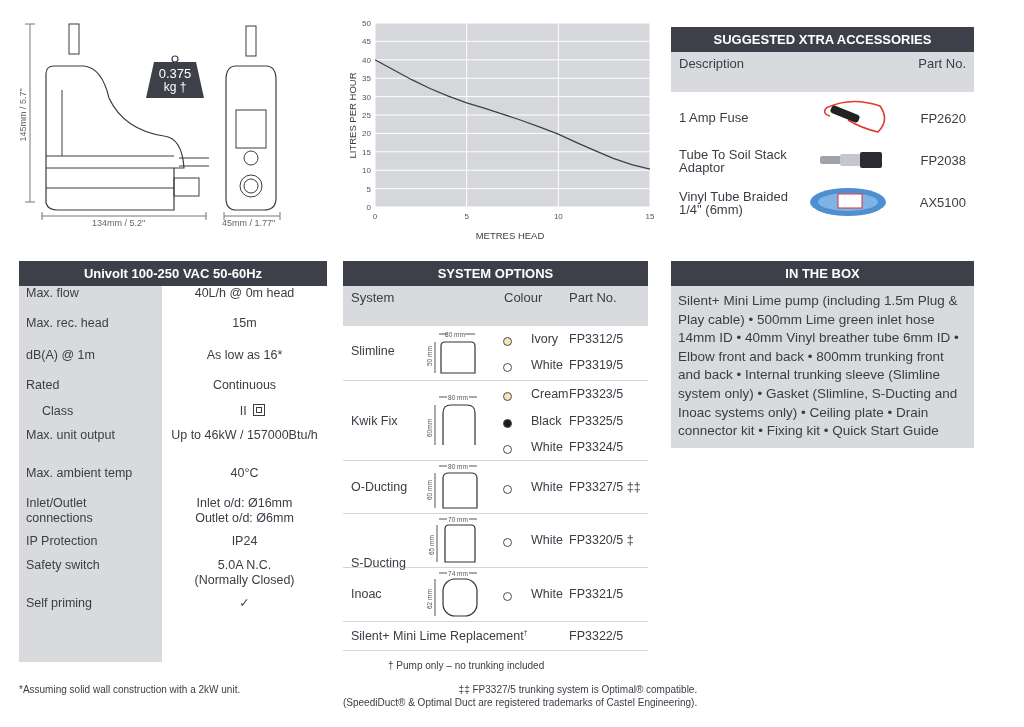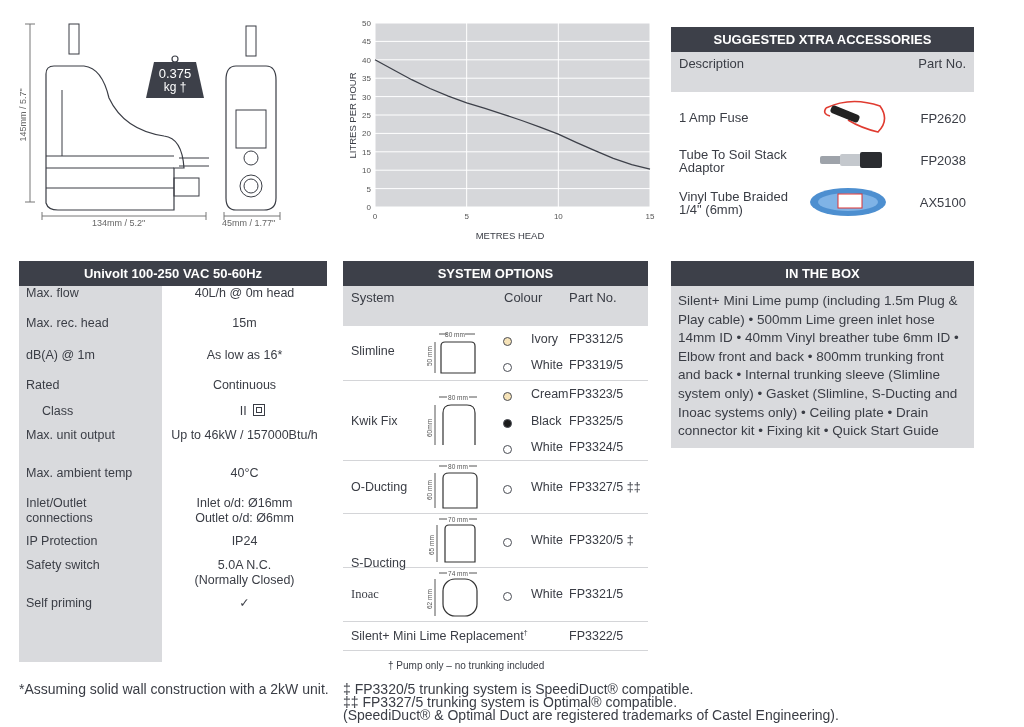--- a/index.html
+++ b/index.html
@@ -21,21 +21,21 @@
   .duct{position:absolute;}
   .copt{position:absolute;left:160px;display:flex;align-items:flex-end;gap:9px;}
   .dot{width:9px;height:9px;border-radius:50%;border:1px solid #4a4d55;margin-right:10px;box-sizing:border-box;}
   .pn{position:absolute;left:226px;}
   
   #acc{left:671px;top:27px;width:303px;}
   .acc-row{position:relative;height:42px;font-size:13px;}
   
   #box{left:671px;top:261px;width:303px;}
   .box-body{background:#d9dadd;padding:6px 7px 7px 7px;font-size:13.5px;line-height:18.6px;color:#3a3d45;}
-  .foot{font-size:14px;color:#3a3d45;line-height:13px;}
+  .foot{font-size:10px;color:#3a3d45;line-height:13px;text-align:right;}
 </style>
 </head>
 <body>
 
 <div class="abs" style="left:14px;top:18px;width:300px;height:215px;">
   <svg width="300" height="215" viewBox="0 0 300 215">
     <g fill="none" stroke="#3a3d45" stroke-width="1">
 
       <line x1="16" y1="6" x2="16" y2="184" stroke="#777"></line>
       <line x1="11" y1="6" x2="21" y2="6" stroke="#777"></line>
@@ -304,21 +304,21 @@
       <text x="9" y="40" font-size="6.5" fill="#555" transform="rotate(-90 9 40)" font-family="Liberation Sans, sans-serif">65 mm</text>
     </svg>
     <div class="copt" style="top:19px;">
         <span class="dot" style="background:#fff;"></span>
         <span>White</span>
       </div>
     <div class="pn" style="top:19px;">FP3320/5 ‡</div>
   </div>
 
   <div class="sys-row" style="height:53px;">
-    <div class="sys-name" style="top:19px;font-family:Liberation Serif, serif;">Inoac</div>
+    <div class="sys-name" style="top:19px;">Inoac</div>
     <svg class="duct" style="left:82px;top:1px;" width="70" height="50">
       <text x="33" y="7" font-size="6.5" fill="#555" text-anchor="middle" font-family="Liberation Sans, sans-serif">74 mm</text>
       <line x1="14" y1="4" x2="22" y2="4" stroke="#555"></line>
         <line x1="44" y1="4" x2="52" y2="4" stroke="#555"></line>
       <rect x="18" y="10" width="34" height="37" rx="12" fill="none" stroke="#333" stroke-width="1.2"></rect>
       <line x1="10" y1="10" x2="10" y2="47" stroke="#555"></line>
       <text x="7" y="40" font-size="6.5" fill="#555" transform="rotate(-90 7 40)" font-family="Liberation Sans, sans-serif">62 mm</text>
     </svg>
     <div class="copt" style="top:19px;">
         <span class="dot" style="background:#fff;"></span>
@@ -334,16 +334,15 @@
   <div style="font-size:10px;margin-top:9px;padding-left:2px;margin-left:43px;">† Pump only – no trunking included</div>
 </div>
 
 <div class="abs" id="box">
   <div class="hdr">IN THE BOX</div>
   <div class="box-body">Silent+ Mini Lime pump (including 1.5m Plug &amp; Play cable) • 500mm Lime green inlet hose 14mm ID • 40mm Vinyl breather tube 6mm ID • Elbow front and back • 800mm trunking front and back • Internal trunking sleeve (Slimline system only) • Gasket (Slimline, S-Ducting and Inoac systems only) • Ceiling plate • Drain connector kit • Fixing kit • Quick Start Guide</div>
 </div>
 
 <div class="abs foot" style="left:19px;top:683px;">*Assuming solid wall construction with a 2kW unit.</div>
 <div class="abs foot" style="left:343px;top:683px;">
-  <div>‡ FP3320/5 trunking system is SpeediDuct® compatible.</div>
   <div>‡‡ FP3327/5 trunking system is Optimal® compatible.</div>
   <div>(SpeediDuct® &amp; Optimal Duct are registered trademarks of Castel Engineering).</div>
 </div>
 
 </body></html>

